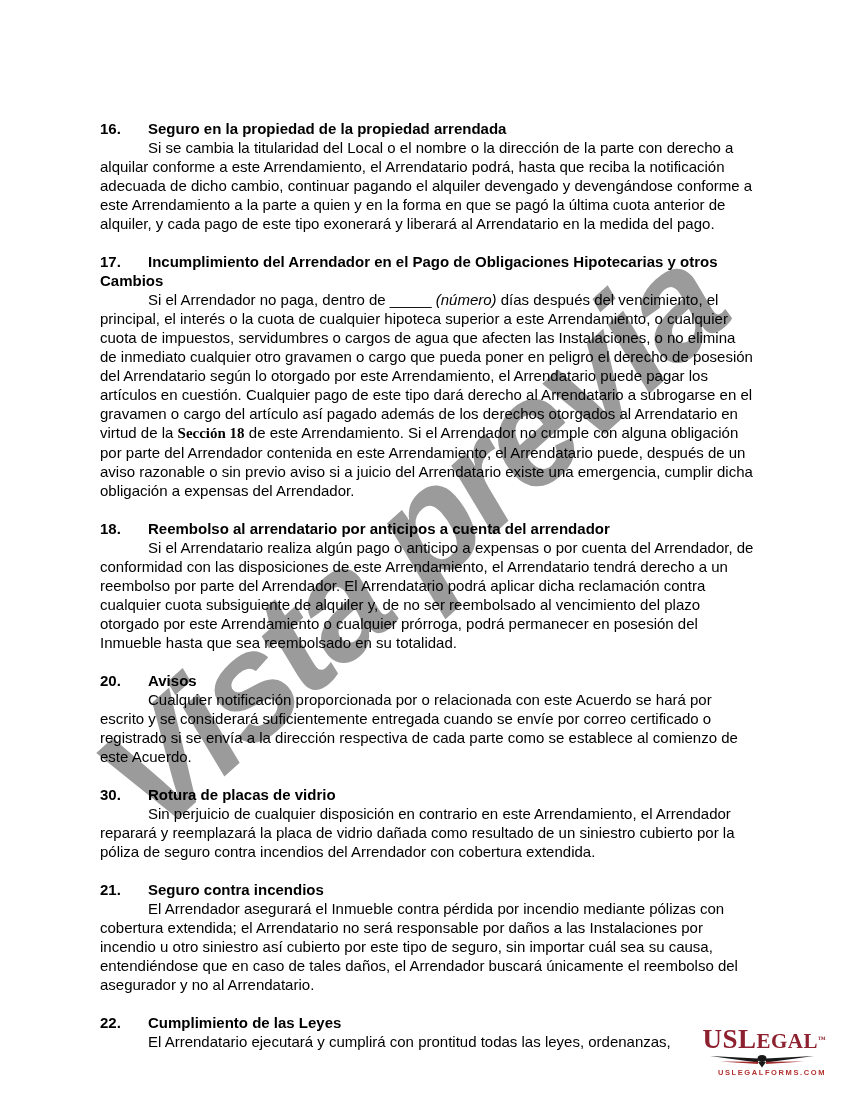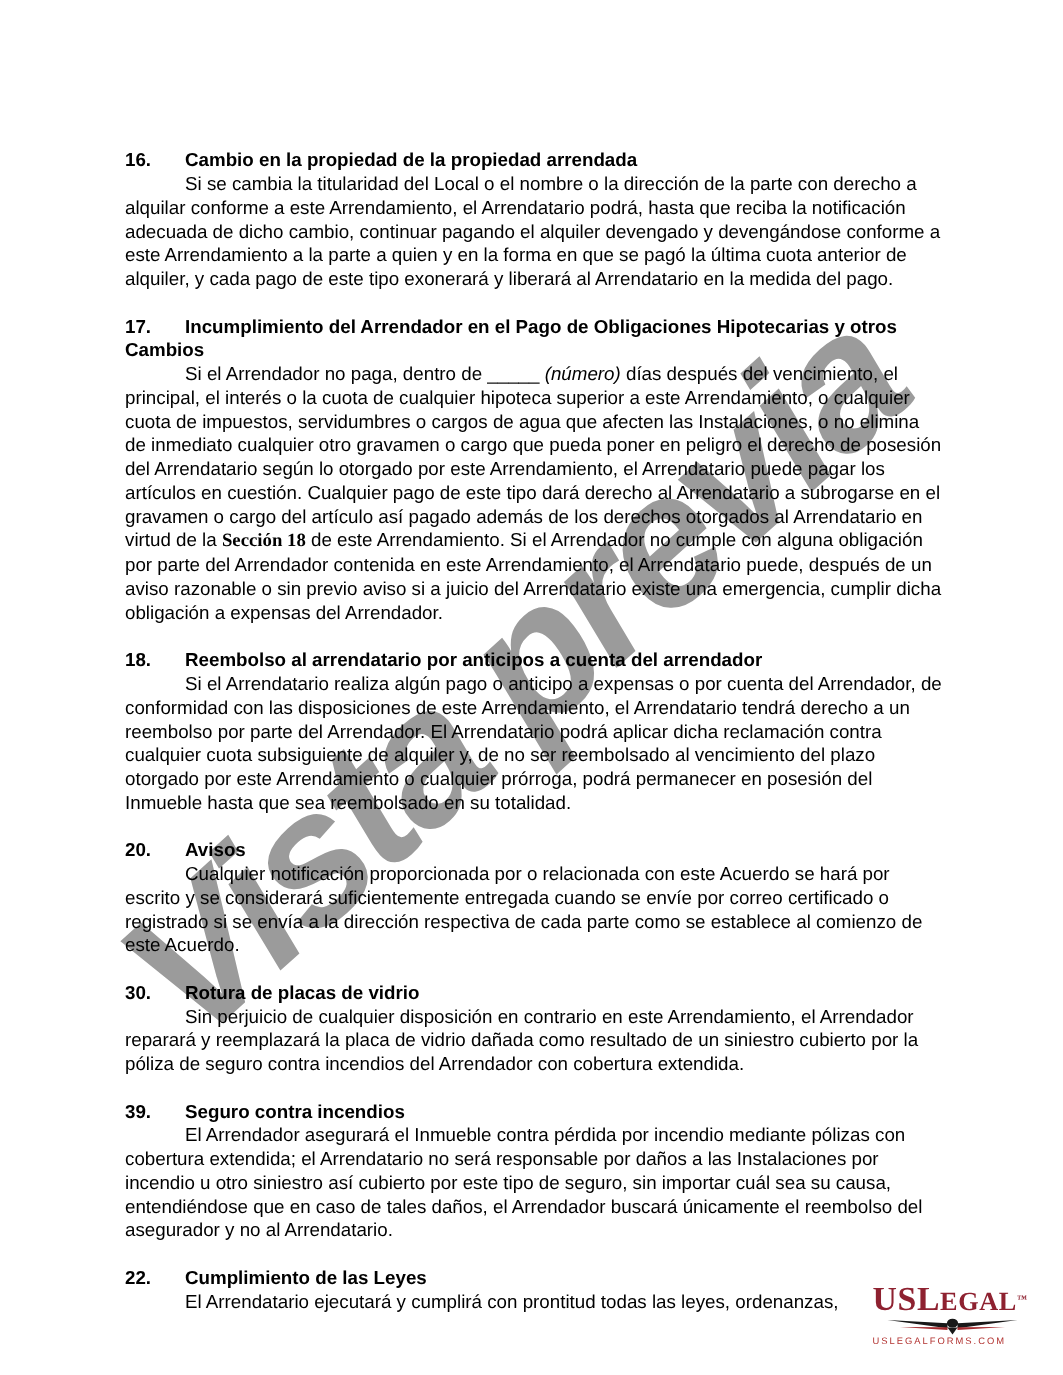--- a/index.html
+++ b/index.html
@@ -39,52 +39,52 @@
   .sec-num{display:inline-block;width:48px;}
   .sec-body{margin:0;text-indent:48px;}
   .run-bi{font-weight:normal;font-style:italic;}
   .run-b{font-weight:bold;font-family:Liberation Serif, serif;}
   
   .logo{
     position:absolute;
     left:698px;top:1026px;
     width:128px;
     z-index:1;
-    text-align:left;
+    text-align:right;
     line-height:1;
   }
   .wordmark{
     font-family:"Liberation Serif","DejaVu Serif",serif;
     font-weight:bold;
     color:#8e2130;
     white-space:nowrap;
   }
   .wm-large{font-size:27px;letter-spacing:0.5px;}
   .wm-small{font-size:21px;letter-spacing:0.5px;}
   .wm-tm{font-size:8px;vertical-align:super;color:#8e2130;}
   .eagle{display:block;margin:1px auto 1px auto;}
   .site{
     font-size:7.5px;
-    font-weight:normal;
+    font-weight:bold;
     letter-spacing:1.6px;
     color:#b23230;
     white-space:nowrap;
   }
 </style>
 </head>
 <body>
 
 <div class="page">
 
   <div class="watermark">Vista previa</div>
 
   <main class="doc">
 
     <section>
-      <p class="sec-heading"><span class="sec-num">16.</span><span>Cambio en la propiedad de la propiedad arrendada</span></p>
+      <p class="sec-heading"><span class="sec-num">16.</span><span>Seguro en la propiedad de la propiedad arrendada</span></p>
       <p class="sec-body">Si se cambia la titularidad del Local o el nombre o la dirección de la parte con derecho a alquilar conforme a este Arrendamiento, el Arrendatario podrá, hasta que reciba la notificación adecuada de dicho cambio, continuar pagando el alquiler devengado y devengándose conforme a este Arrendamiento a la parte a quien y en la forma en que se pagó la última cuota anterior de alquiler, y cada pago de este tipo exonerará y liberará al Arrendatario en la medida del pago.</p>
     </section>
 
     <section>
       <p class="sec-heading"><span class="sec-num">17.</span><span>Incumplimiento del Arrendador en el Pago de Obligaciones Hipotecarias y otros Cambios</span></p>
       <p class="sec-body"><span>Si el Arrendador no paga, dentro de </span><span>_____</span><span class="run-bi"> (número)</span><span> días después del vencimiento, el principal, el interés o la cuota de cualquier hipoteca superior a este Arrendamiento, o cualquier cuota de impuestos, servidumbres o cargos de agua que afecten las Instalaciones, o no elimina de inmediato cualquier otro gravamen o cargo que pueda poner en peligro el derecho de posesión del Arrendatario según lo otorgado por este Arrendamiento, el Arrendatario puede pagar los artículos en cuestión. Cualquier pago de este tipo dará derecho al Arrendatario a subrogarse en el gravamen o cargo del artículo así pagado además de los derechos otorgados al Arrendatario en virtud de la </span><span class="run-b">Sección 18</span><span> de este Arrendamiento. Si el Arrendador no cumple con alguna obligación por parte del Arrendador contenida en este Arrendamiento, el Arrendatario puede, después de un aviso razonable o sin previo aviso si a juicio del Arrendatario existe una emergencia, cumplir dicha obligación a expensas del Arrendador.</span></p>
     </section>
 
     <section>
       <p class="sec-heading"><span class="sec-num">18.</span><span>Reembolso al arrendatario por anticipos a cuenta del arrendador</span></p>
@@ -95,21 +95,21 @@
       <p class="sec-heading"><span class="sec-num">20.</span><span>Avisos</span></p>
       <p class="sec-body">Cualquier notificación proporcionada por o relacionada con este Acuerdo se hará por escrito y se considerará suficientemente entregada cuando se envíe por correo certificado o registrado si se envía a la dirección respectiva de cada parte como se establece al comienzo de este Acuerdo.</p>
     </section>
 
     <section>
       <p class="sec-heading"><span class="sec-num">30.</span><span>Rotura de placas de vidrio</span></p>
       <p class="sec-body">Sin perjuicio de cualquier disposición en contrario en este Arrendamiento, el Arrendador reparará y reemplazará la placa de vidrio dañada como resultado de un siniestro cubierto por la póliza de seguro contra incendios del Arrendador con cobertura extendida.</p>
     </section>
 
     <section>
-      <p class="sec-heading"><span class="sec-num">39.</span><span>Seguro contra incendios</span></p>
+      <p class="sec-heading"><span class="sec-num">21.</span><span>Seguro contra incendios</span></p>
       <p class="sec-body">El Arrendador asegurará el Inmueble contra pérdida por incendio mediante pólizas con cobertura extendida; el Arrendatario no será responsable por daños a las Instalaciones por incendio u otro siniestro así cubierto por este tipo de seguro, sin importar cuál sea su causa, entendiéndose que en caso de tales daños, el Arrendador buscará únicamente el reembolso del asegurador y no al Arrendatario.</p>
     </section>
 
     <section>
       <p class="sec-heading"><span class="sec-num">22.</span><span>Cumplimiento de las Leyes</span></p>
       <p class="sec-body">El Arrendatario ejecutará y cumplirá con prontitud todas las leyes, ordenanzas,</p>
     </section>
 
   </main>
 

